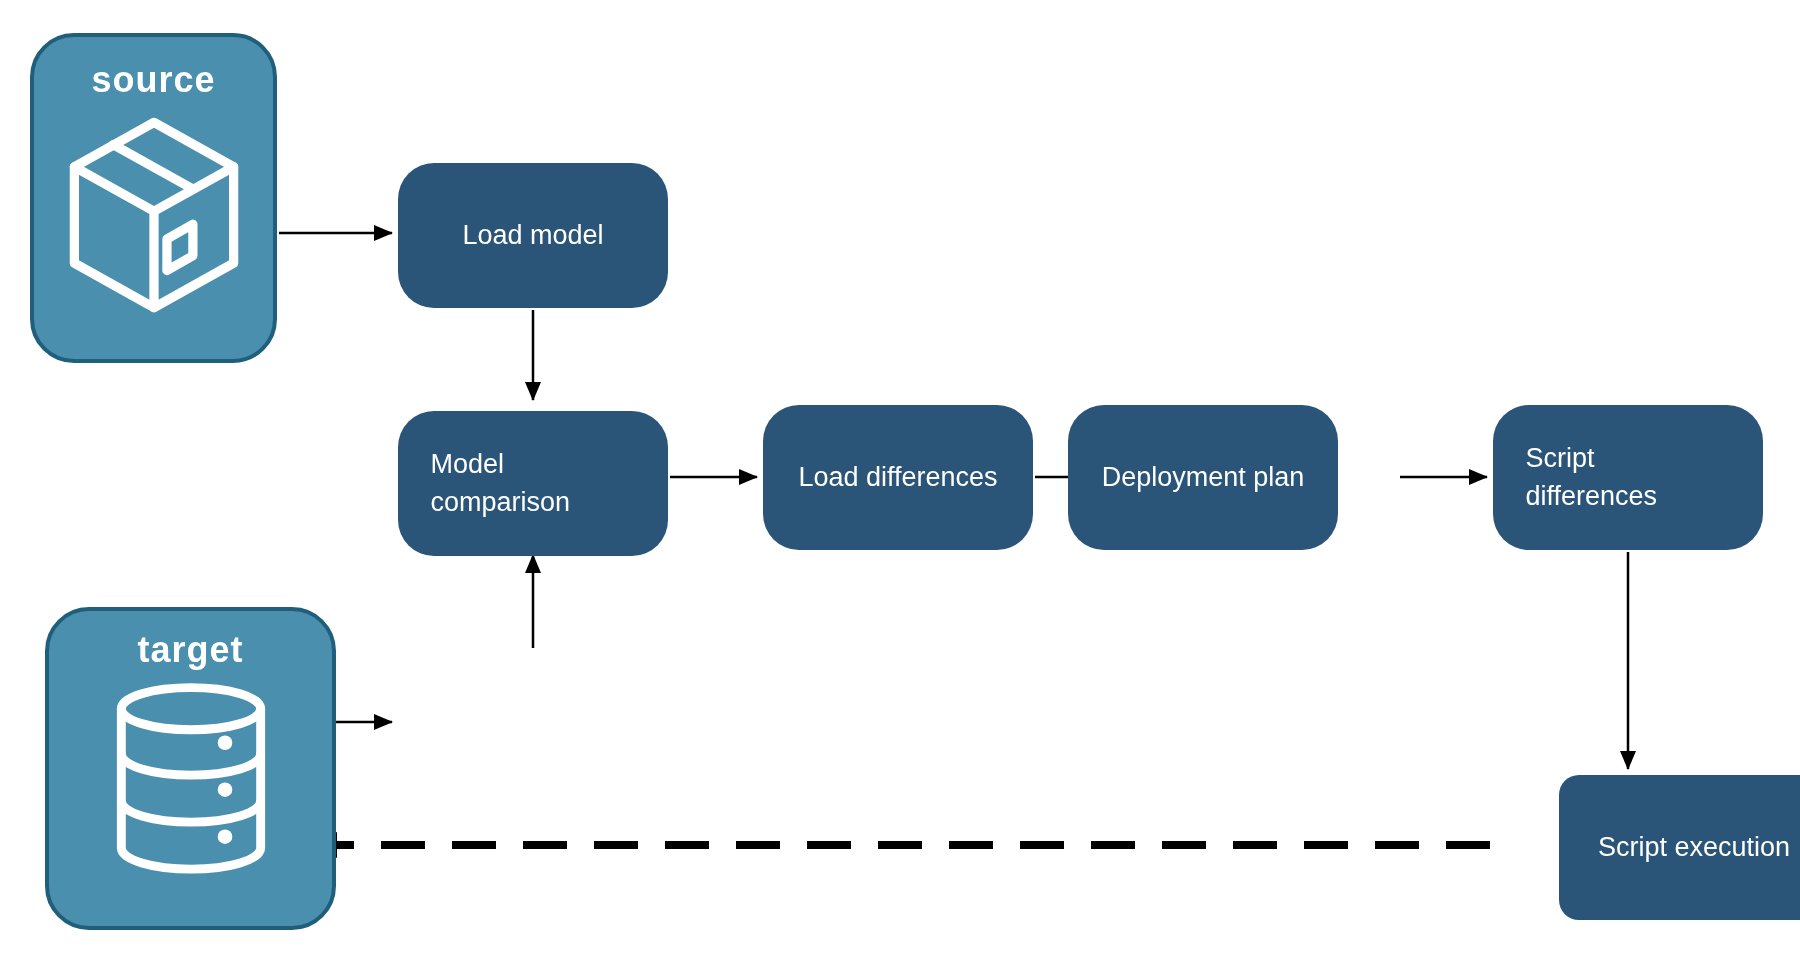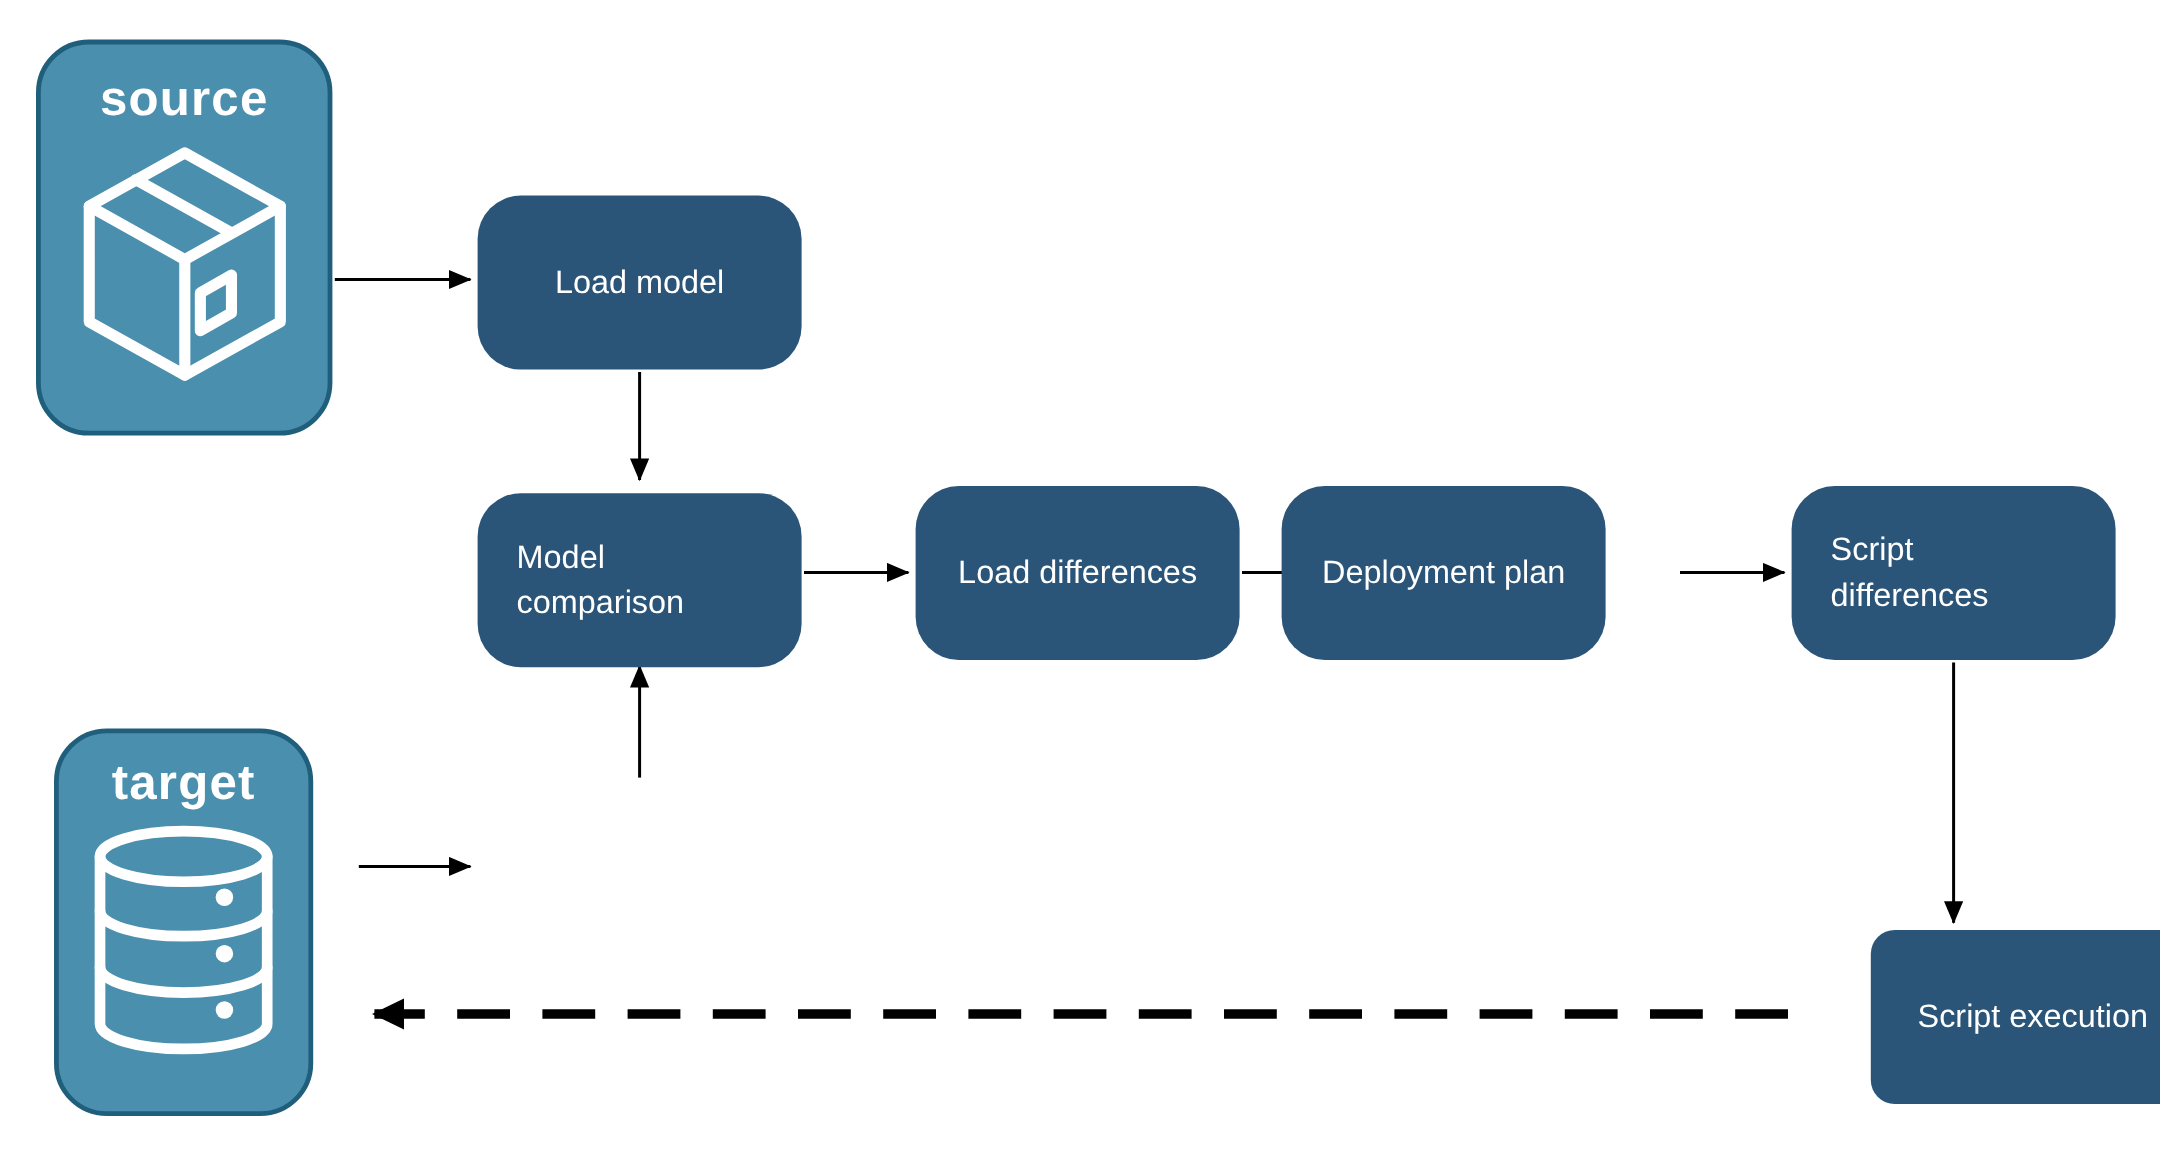--- a/index.html
+++ b/index.html
@@ -16,23 +16,23 @@
     color:#ffffff; font-size:27px; line-height:1.4; 
   }
   .node .lbl { max-width:205px; }
 
   .endpoint {
     position:absolute; background:#4A8FAD; border:4px solid #205F7C;
     border-radius:44px; box-sizing:border-box;
     display:flex; flex-direction:column; align-items:center;
     color:#ffffff;
   }
-  .endpoint .elbl { font-weight:bold; font-size:41px; letter-spacing:1px; }
+  .endpoint .elbl { font-weight:bold; font-size:36px; letter-spacing:1px; }
   .ep-source { left:30px;  top:33px;  width:247px; height:330px; padding-top:22px; }
-  .ep-target { left:45px;  top:607px; width:216px; height:323px; padding-top:18px; }
+  .ep-target { left:45px;  top:607px; width:291px; height:323px; padding-top:18px; }
   .ep-source .icon-wrap { margin-top:14px; }
   .ep-target .icon-wrap { margin-top:10px; }
 
   .n-load-model        { left:398px;  top:163px; }
   .n-model-comparison  { left:398px;  top:411px; }
   .n-model-differences { left:763px;  top:405px; }
   .n-deployment-plan   { left:1068px; top:405px; }
   .n-script-generation { left:1493px; top:405px; }
   .n-reverse-engineer  { left:398px;  top:650px; }
   .n-script-execution  { left:1559px; top:775px;border-radius:20px; }

